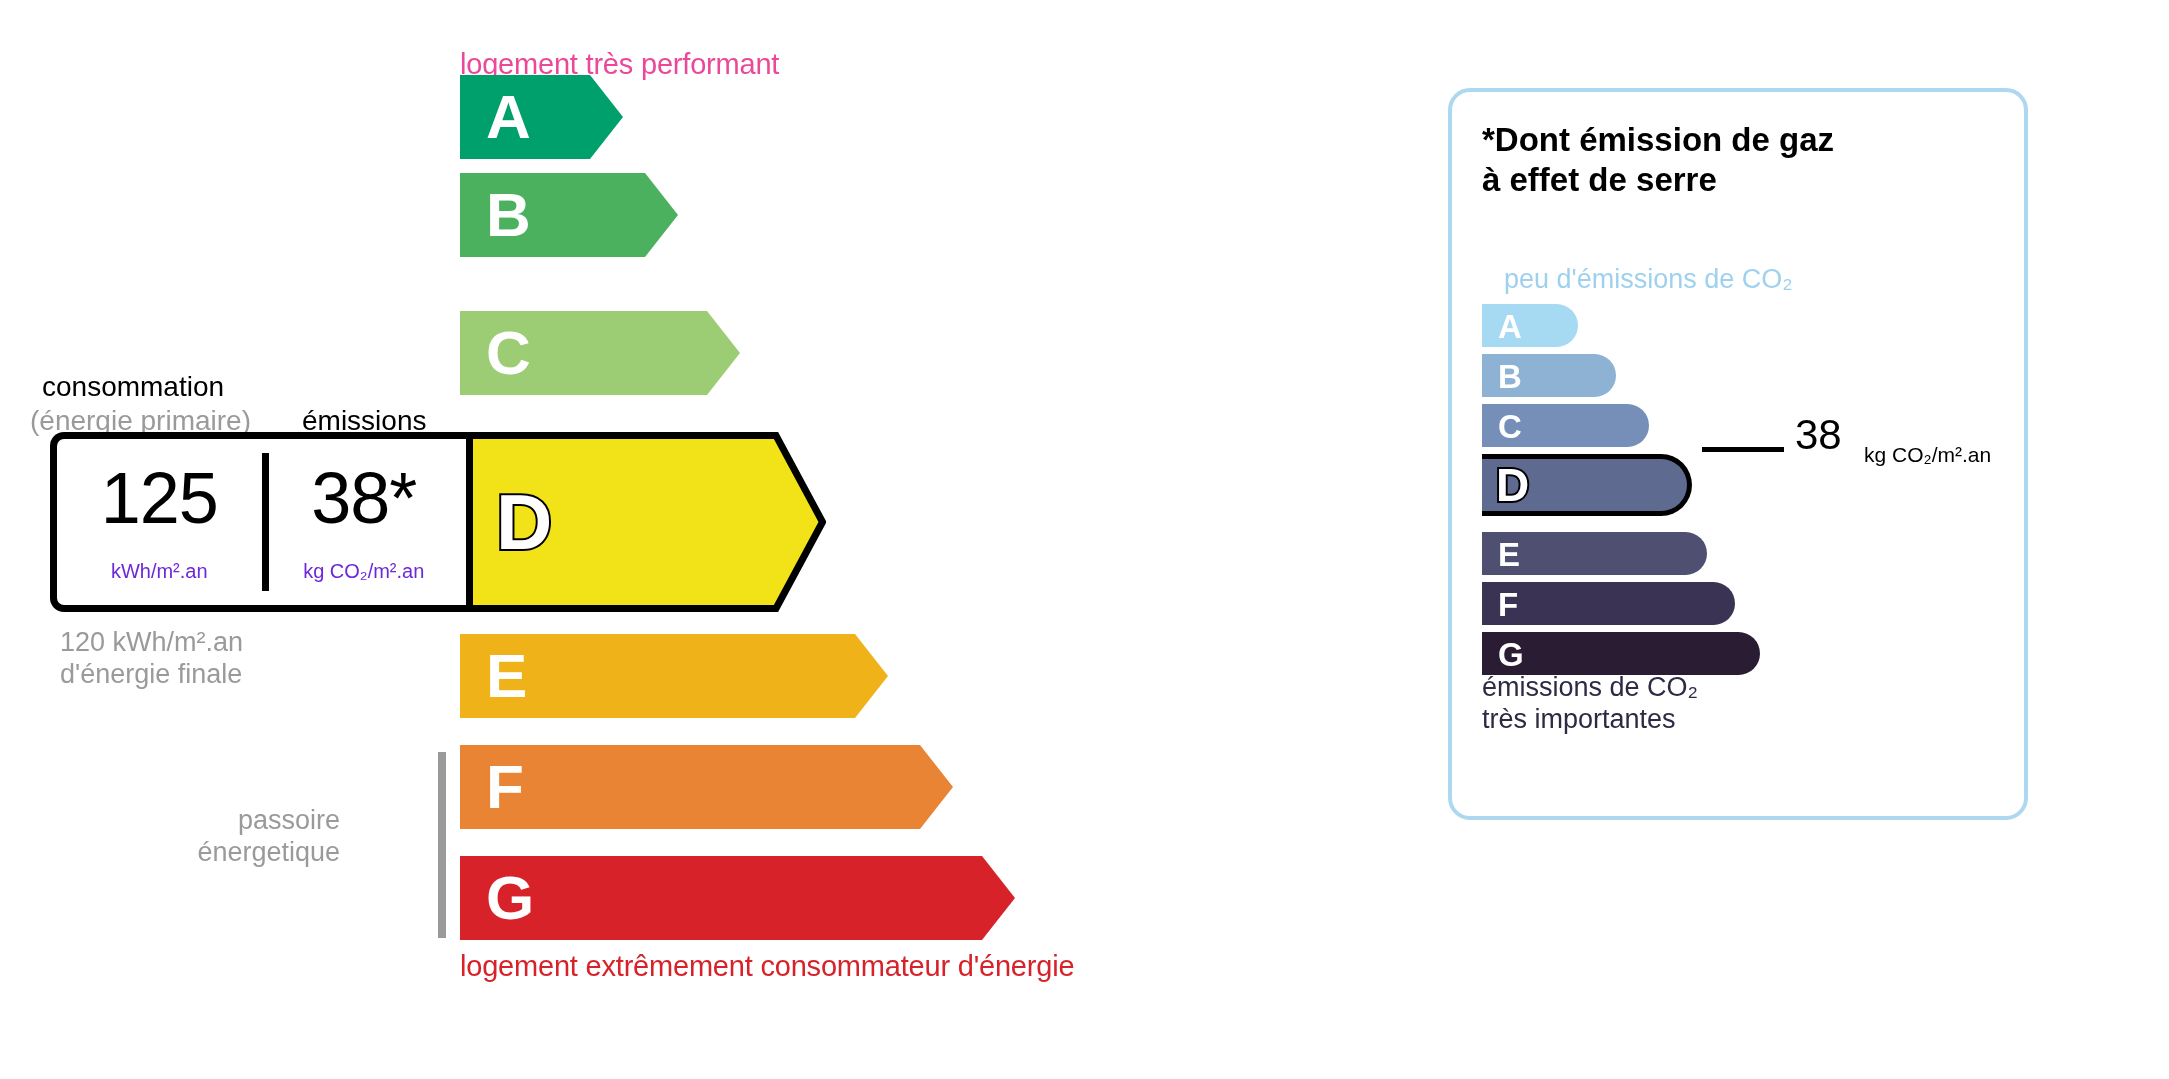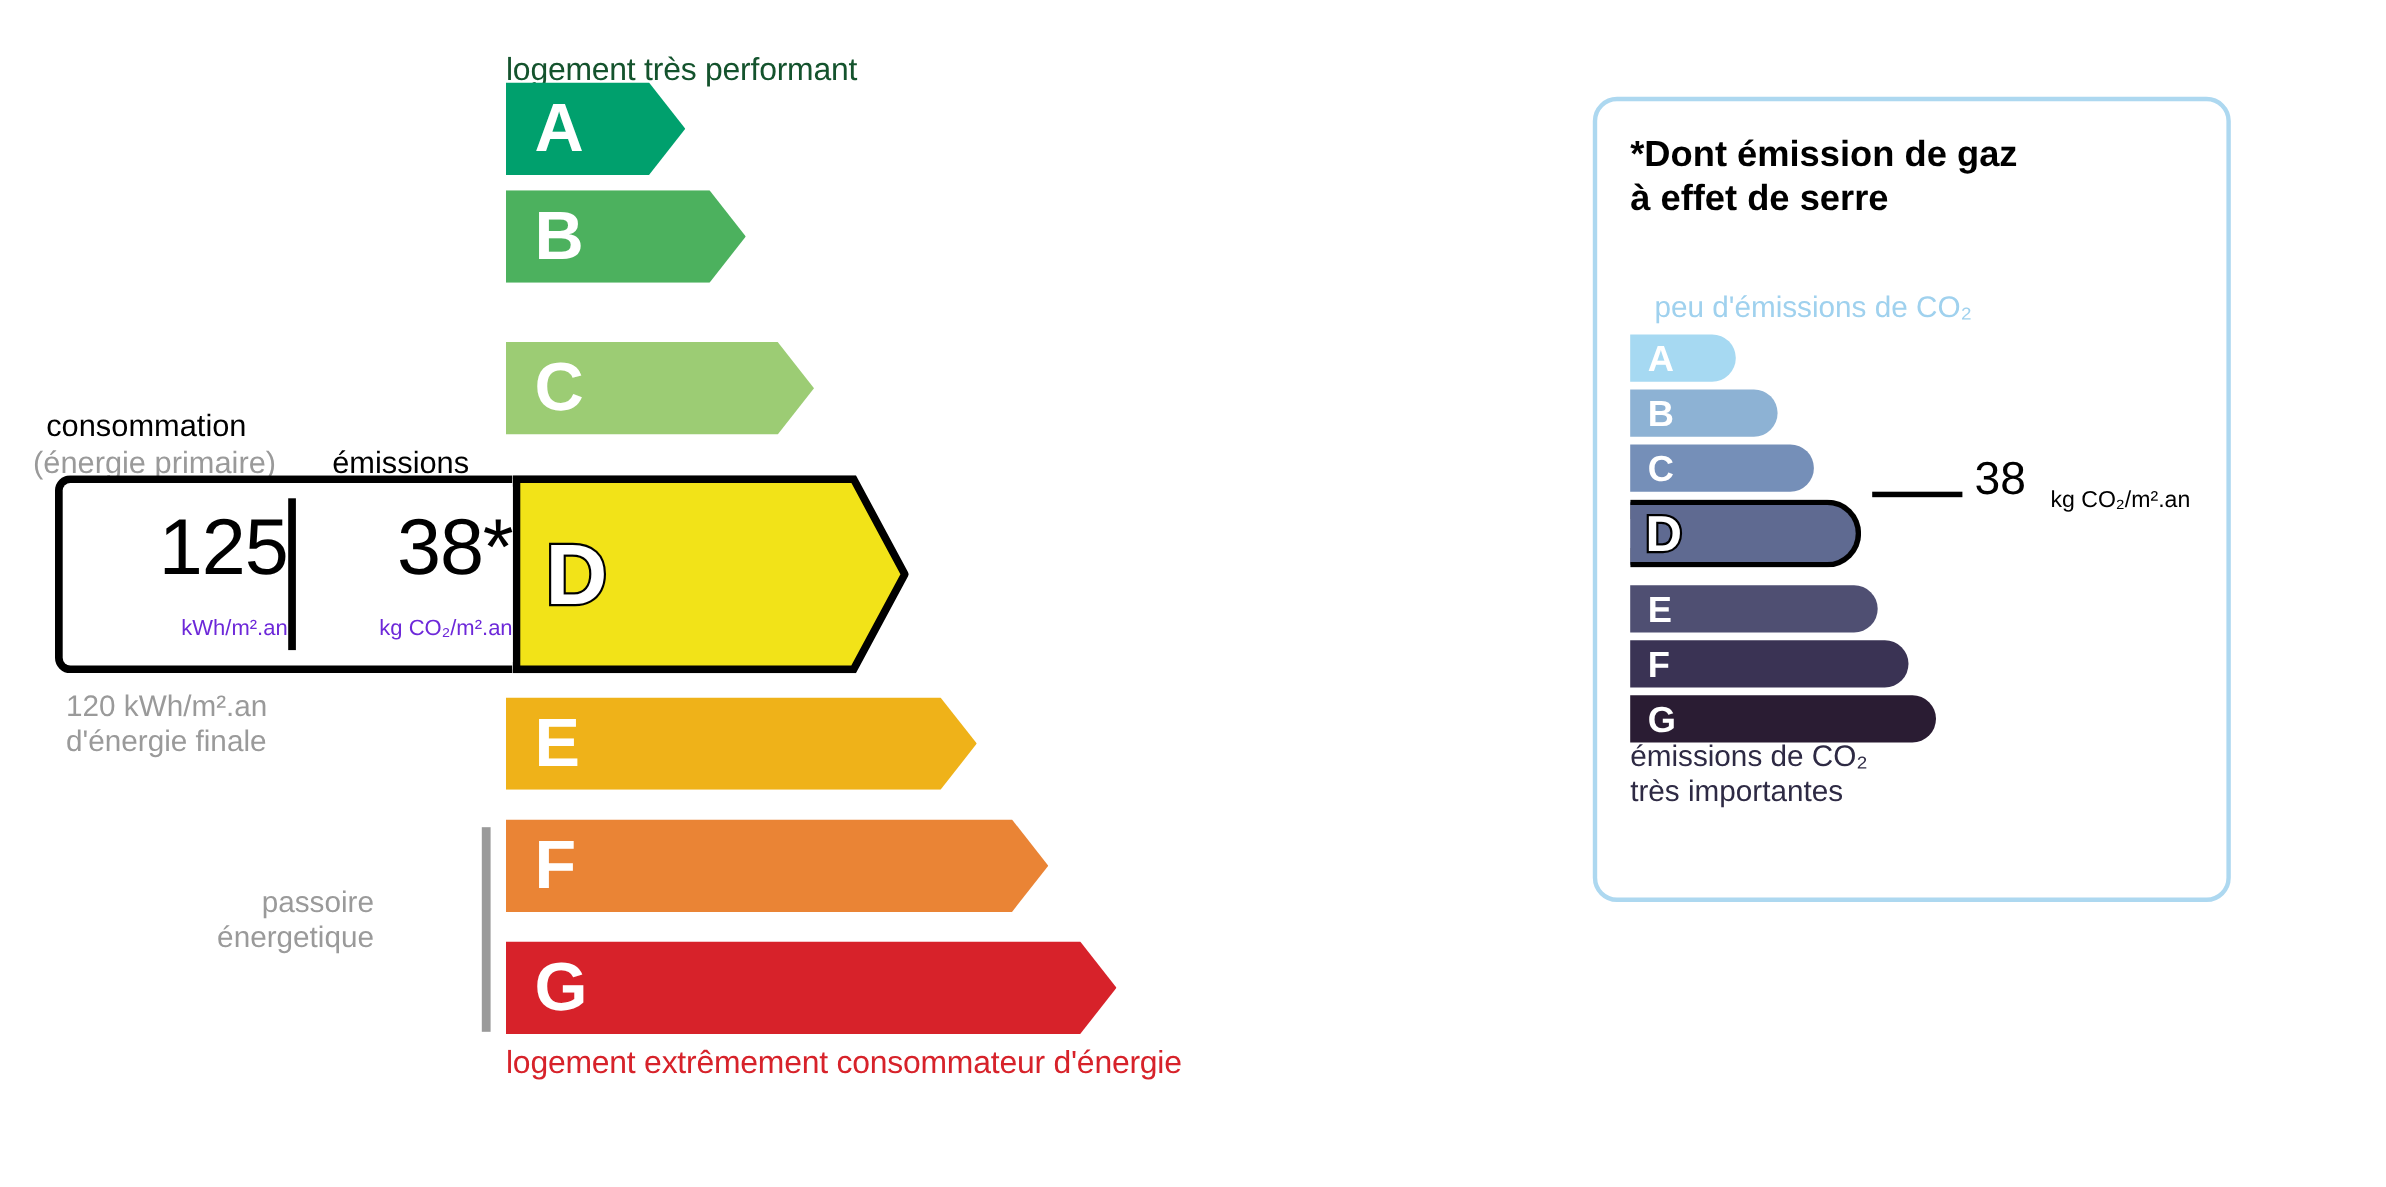--- a/index.html
+++ b/index.html
@@ -22,21 +22,21 @@
     top: 0;
     width: 1400px;
     height: 1079px;
   }
 
   .top-caption {
     position: absolute;
     left: 460px;
     top: 48px;
     font-size: 29px;
-    color: #14532d;
+    color: #ec4899;
     letter-spacing: -0.2px;
     white-space: nowrap;
   }
   .bottom-caption {
     position: absolute;
     left: 460px;
     top: 950px;
     font-size: 29px;
     color: #d7222a;
     letter-spacing: -0.2px;
@@ -93,21 +93,21 @@
     border-radius: 14px 0 0 14px;
     background: #fff;
     box-sizing: border-box;
     display: flex;
     z-index: 3;
   }
   .value-cell {
     flex: 1;
     display: flex;
     flex-direction: column;
-    align-items: flex-end;
+    align-items: center;
     justify-content: center;
     position: relative;
   }
   .value-cell + .value-cell::before {
     content: "";
     position: absolute;
     left: 0;
     top: 14px;
     bottom: 14px;
     width: 7px;

